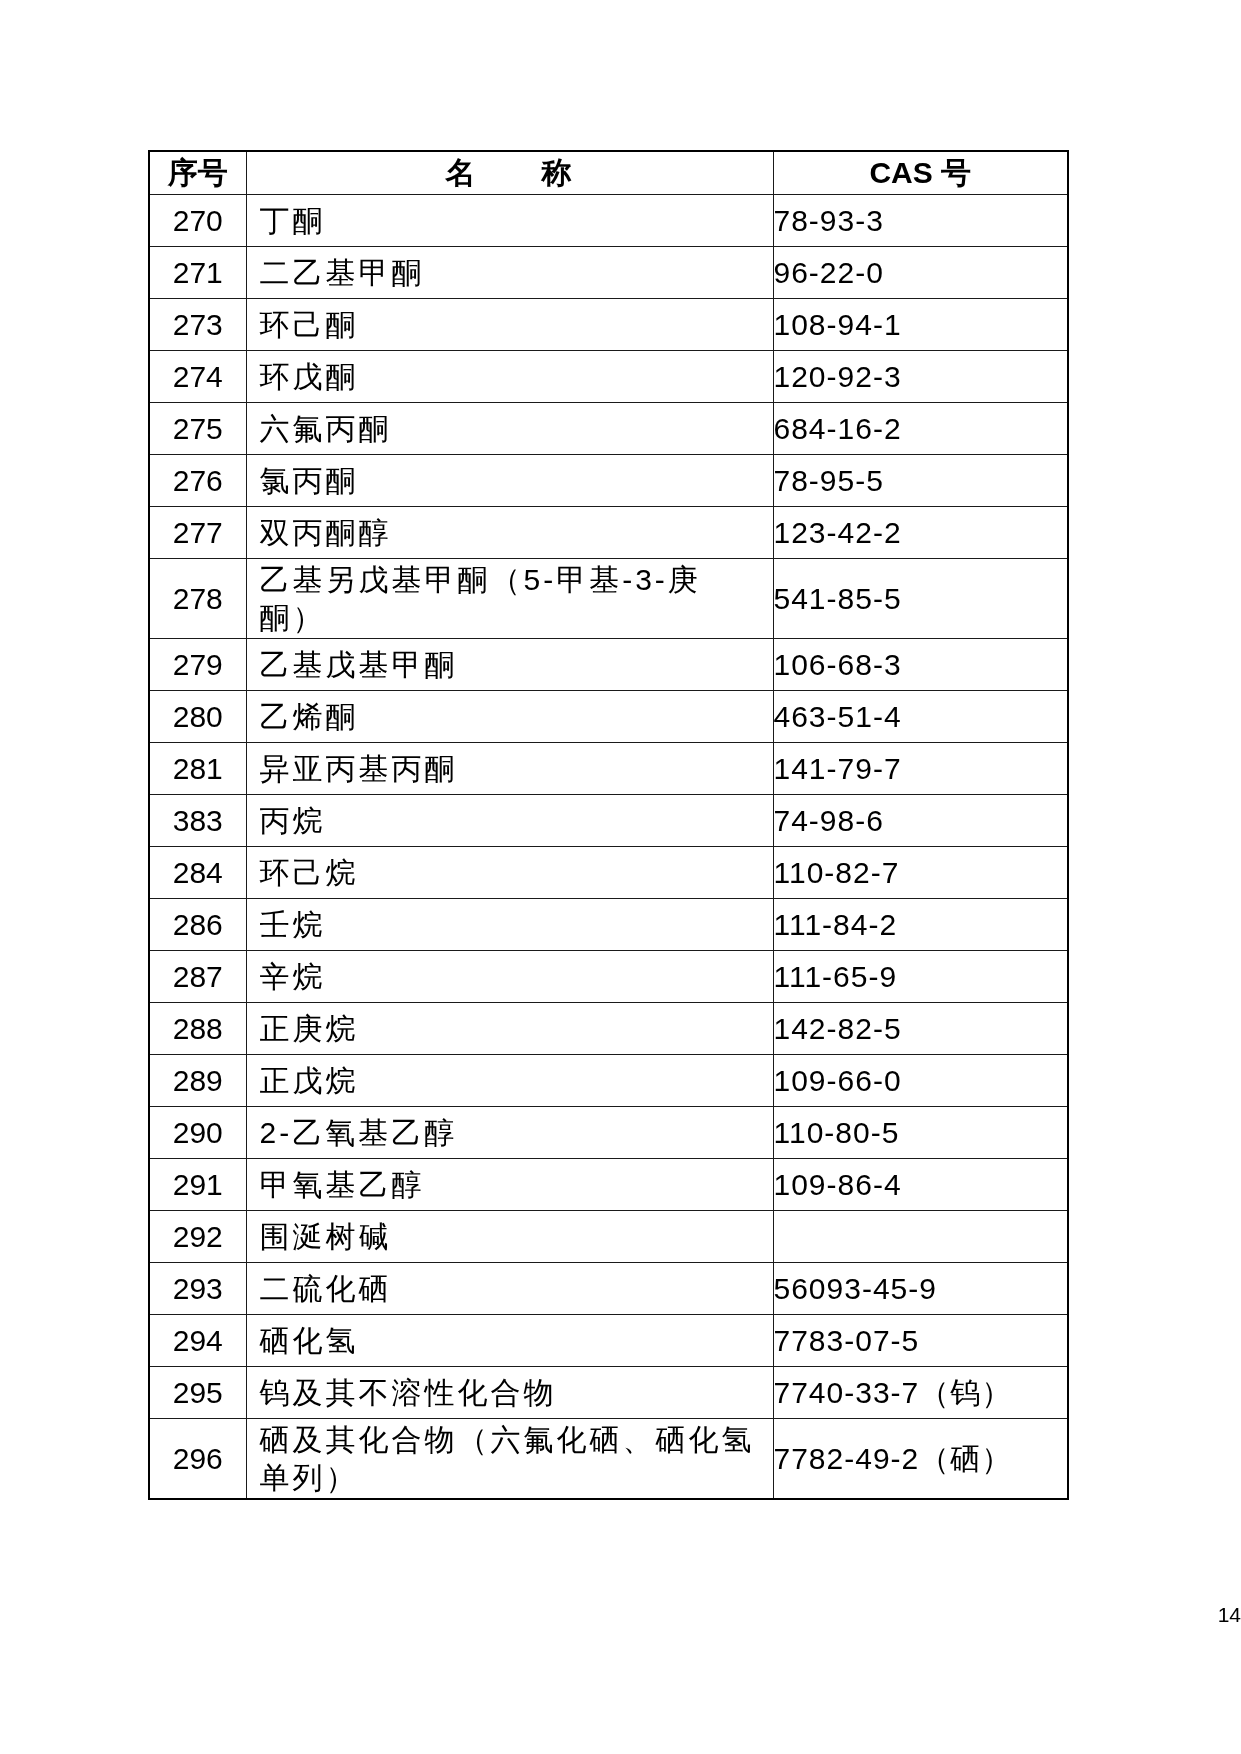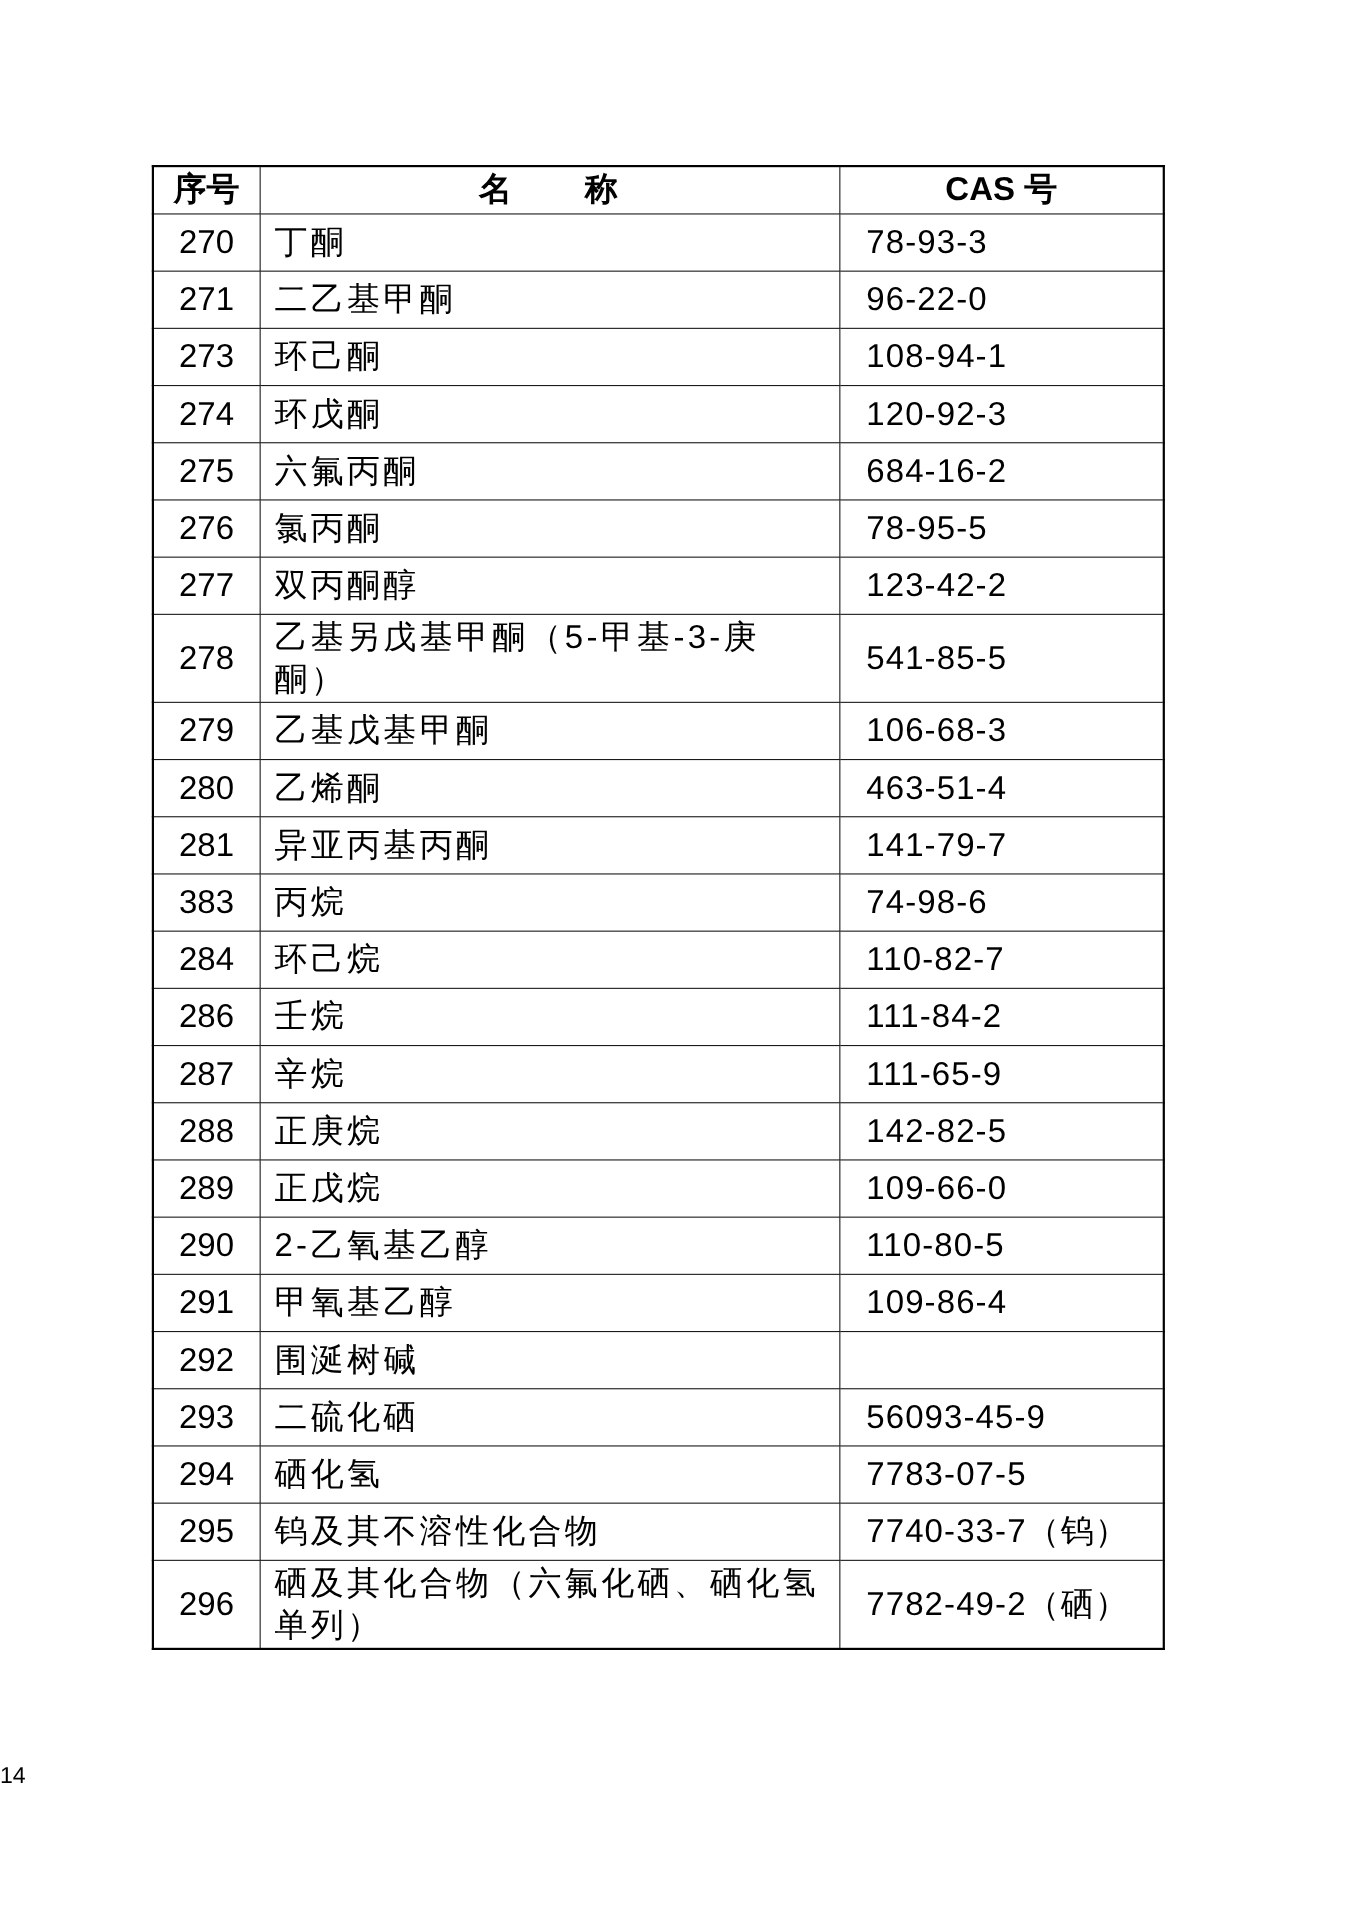--- a/index.html
+++ b/index.html
@@ -14,21 +14,21 @@
     font-family: "Liberation Sans", "DejaVu Sans", sans-serif;
     color: #000000;
     overflow: hidden;
   }
   .page {
     position: absolute;
     inset: 0;
   }
   table.chem-table {
     position: absolute;
-    left: 138px;
+    left: 148px;
     top: 150px;
     width: 919px;
     border-collapse: collapse;
     table-layout: fixed;
     border: 2.5px solid #000000;
   }
   .chem-table th,
   .chem-table td {
     border: 1.6px solid #1a1a1a;
     font-size: 30px;
@@ -54,30 +54,30 @@
     text-align: center;
     padding: 2px 0;
   }
   td.col-name {
     text-align: left;
     padding-left: 13px;
     letter-spacing: 3px;
   }
   td.col-cas {
     text-align: left;
-    padding-left: 24px;
+    padding-left: 0;
     letter-spacing: 1px;
   }
   th.h-name { letter-spacing: 2px; }
   .page-number {
     position: absolute;
     top: 1603px;
     left: 0;
     width: 100%;
-    text-align: left;
+    text-align: right;
     font-size: 21px;
     font-weight: 400;
   }
 </style>
 </head>
 <body>
 
 <div class="page">
 
   <table class="chem-table">

